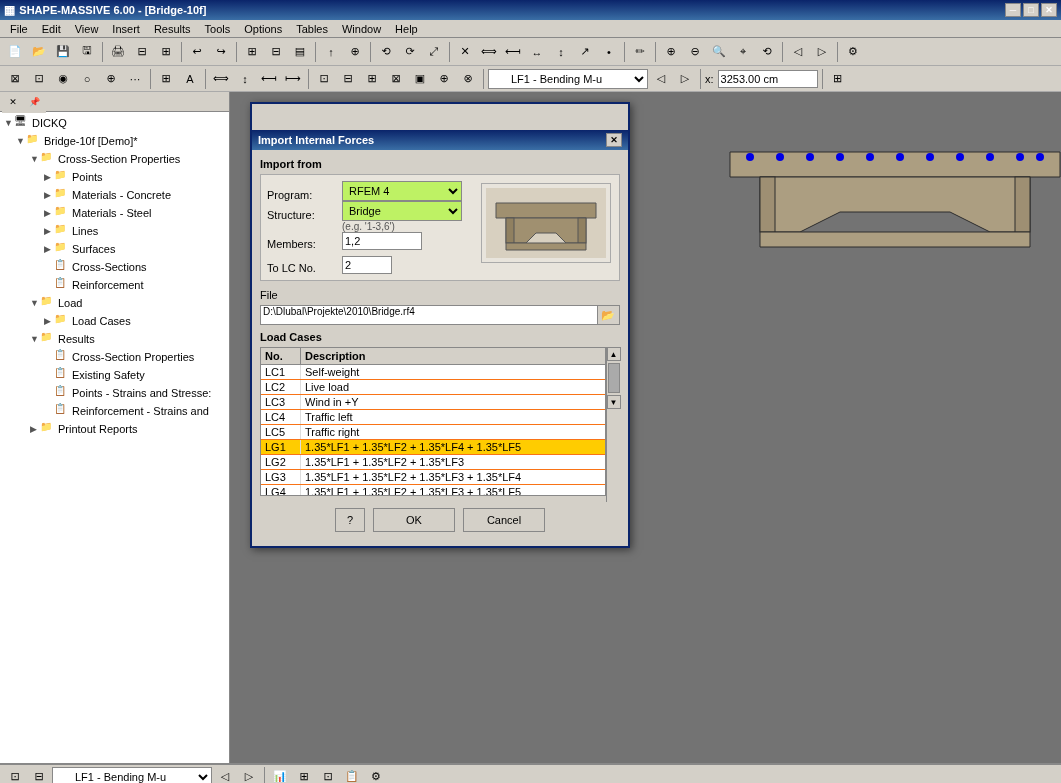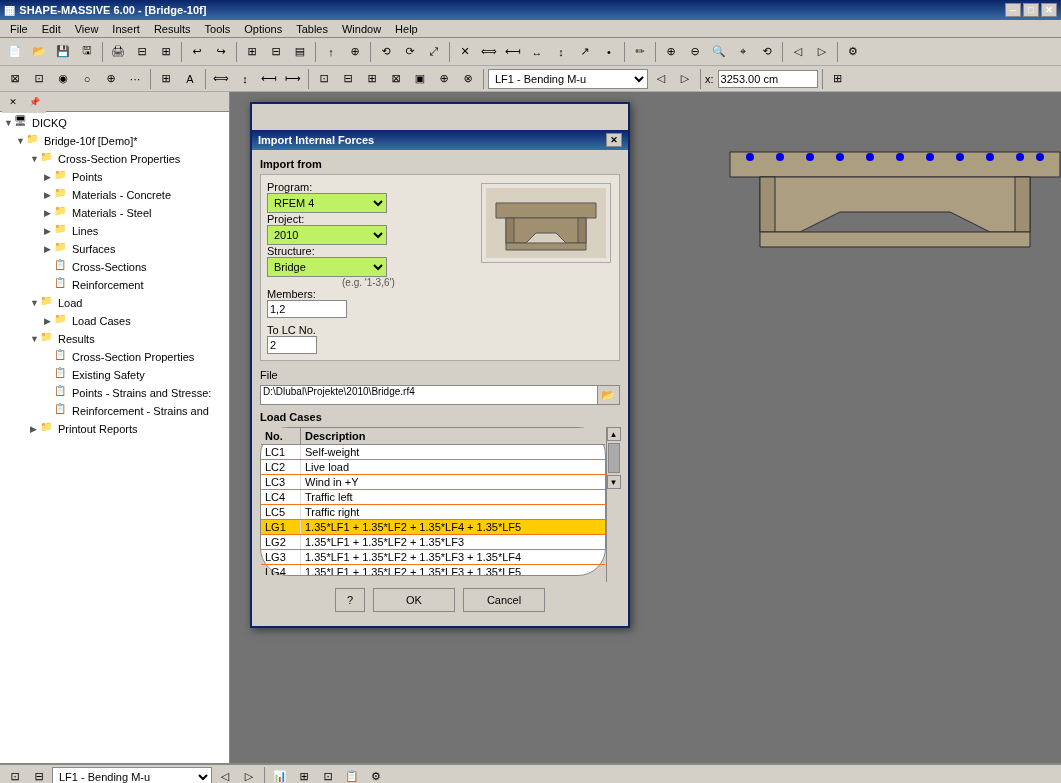--- a/index.html
+++ b/index.html
@@ -59,21 +59,21 @@
       display: flex; align-items: center; justify-content: center;
       cursor: pointer;
       font-size: 11px;
     }
     .tb-sep { width: 1px; height: 20px; background: #888; margin: 0 2px; }
     .tb-combo {
       height: 20px;
       border: 1px solid #888;
       background: white;
       font-size: 11px;
-      padding: 0 2px;
+      padding: 0 18px;
     }
 
     
     .toolbar2 { height: 26px; }
 
     
     .main-area {
       display: flex;
       height: calc(783px - 20px - 18px - 28px - 26px - 20px);
       position: relative;
@@ -167,22 +167,21 @@
     }
     .import-from-box {
       background: #e8e4dc;
       border: 1px solid #aaa;
       padding: 6px;
       margin-bottom: 8px;
       position: relative;
     }
     .form-row {
       display: flex;
-      align-items: flex-start;
-      flex-direction: column;
+      align-items: flex-end;
     }
     .form-label { width: 75px; font-size: 11px; }
     .form-combo {
       width: 120px;
       height: 20px;
       border: 1px solid #888;
       background: #bef264;
       font-size: 11px;
       padding: 0 2px;
     }
@@ -581,28 +580,20 @@
                 <rect x="92" y="30" width="8" height="25" fill="#908060" stroke="#555" stroke-width="1"></rect>
                 <polygon points="20,55 100,55 100,62 20,62" fill="#a09070" stroke="#555" stroke-width="1"></polygon>
               </svg>
             </div>
 
             <div class="form-row">
               <span class="form-label">Program:</span>
               <div style="display:flex;">
                 <select class="form-combo">
                   <option>RFEM 4</option>
-                </select>
-              </div>
-            </div>
-            <div class="form-row">
-              <span class="form-label">Project:</span>
-              <div style="display:flex;">
-                <select class="form-combo">
-                  <option>2010</option>
                 </select>
               </div>
             </div>
             <div class="form-row">
               <span class="form-label">Structure:</span>
               <div style="display:flex;">
                 <select class="form-combo">
                   <option>Bridge</option>
                 </select>
               </div>
@@ -623,21 +614,21 @@
           </div>
           <div class="file-row">
             <div class="file-input">D:\Dlubal\Projekte\2010\Bridge.rf4</div>
             <div class="file-browse">
               <span>📂</span>
             </div>
           </div>
 
           <div class="section-label" style="margin-bottom:4px;">Load Cases</div>
           <div style="display:flex;">
-            <div class="load-cases-box" style="flex:1;border-radius:28px;">
+            <div class="load-cases-box" style="flex:1;">
               <div class="lc-header">
                 <div class="lc-header-no">No.</div>
                 <div class="lc-header-desc">Description</div>
               </div>
               <div class="lc-list">
                 <div class="lc-row">
                   <div class="lc-no">LC1</div>
                   <div class="lc-desc">Self-weight</div>
                 </div>
                 <div class="lc-row">

